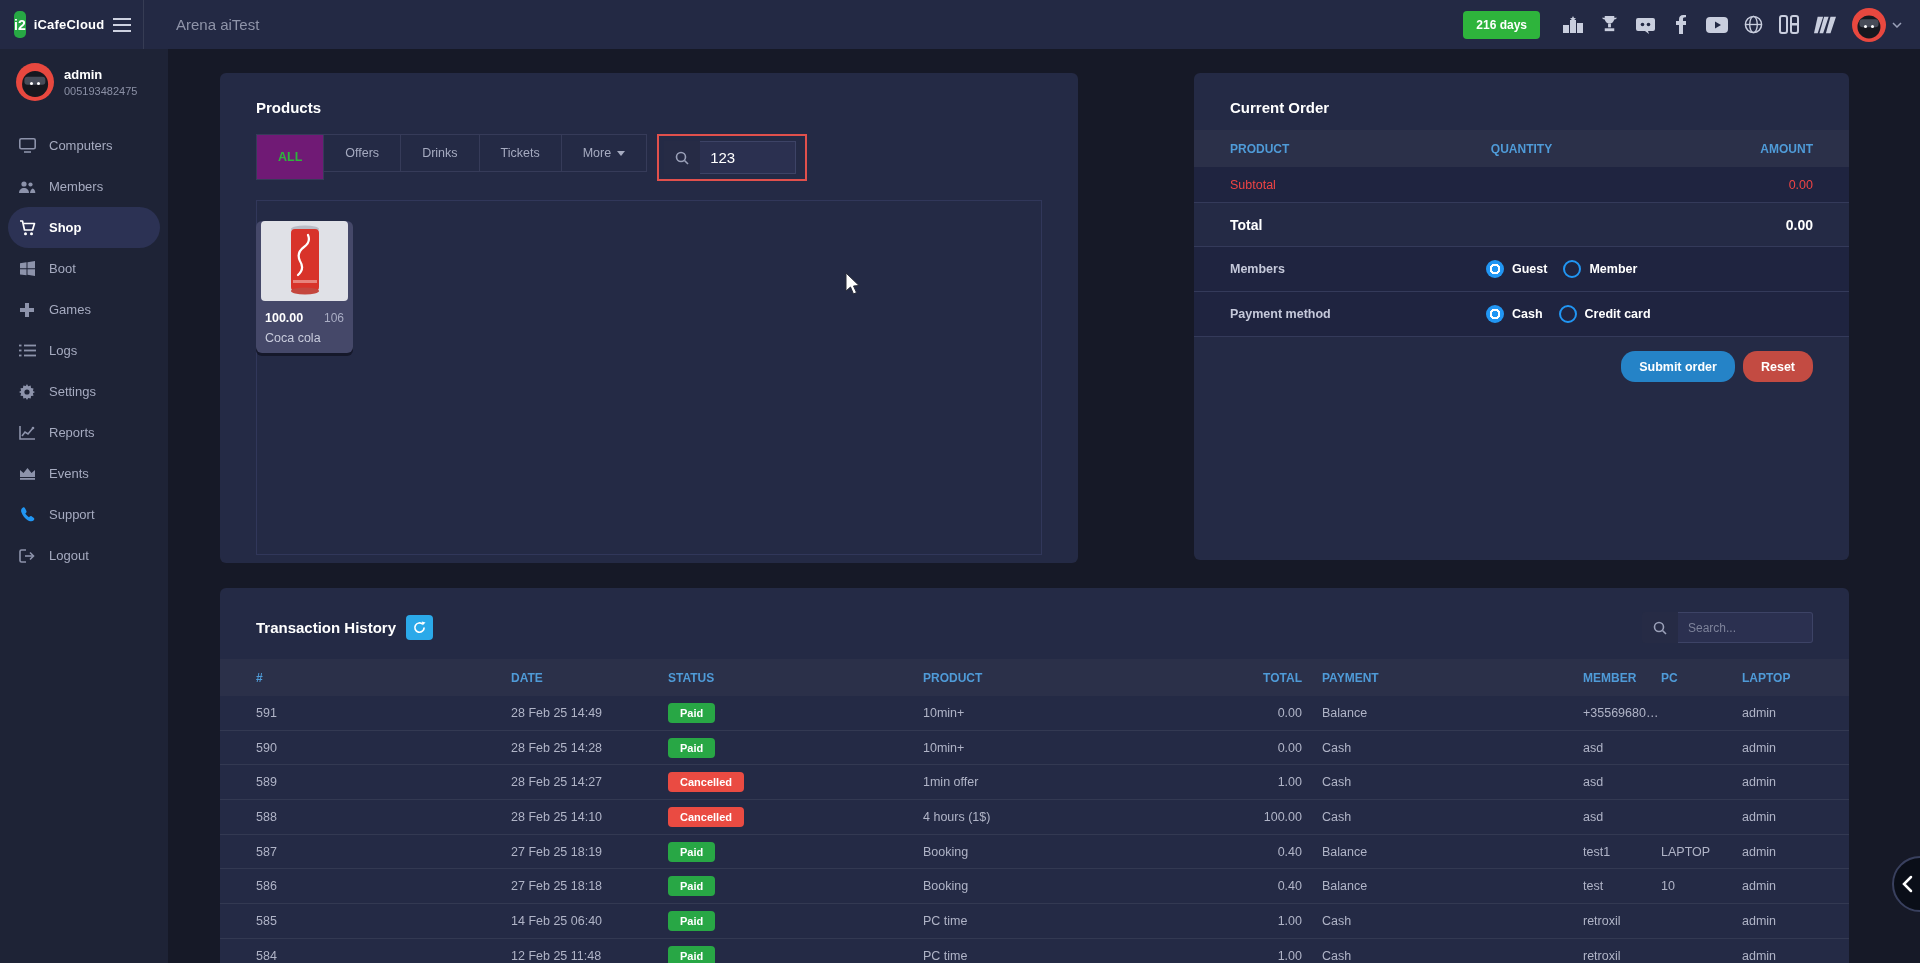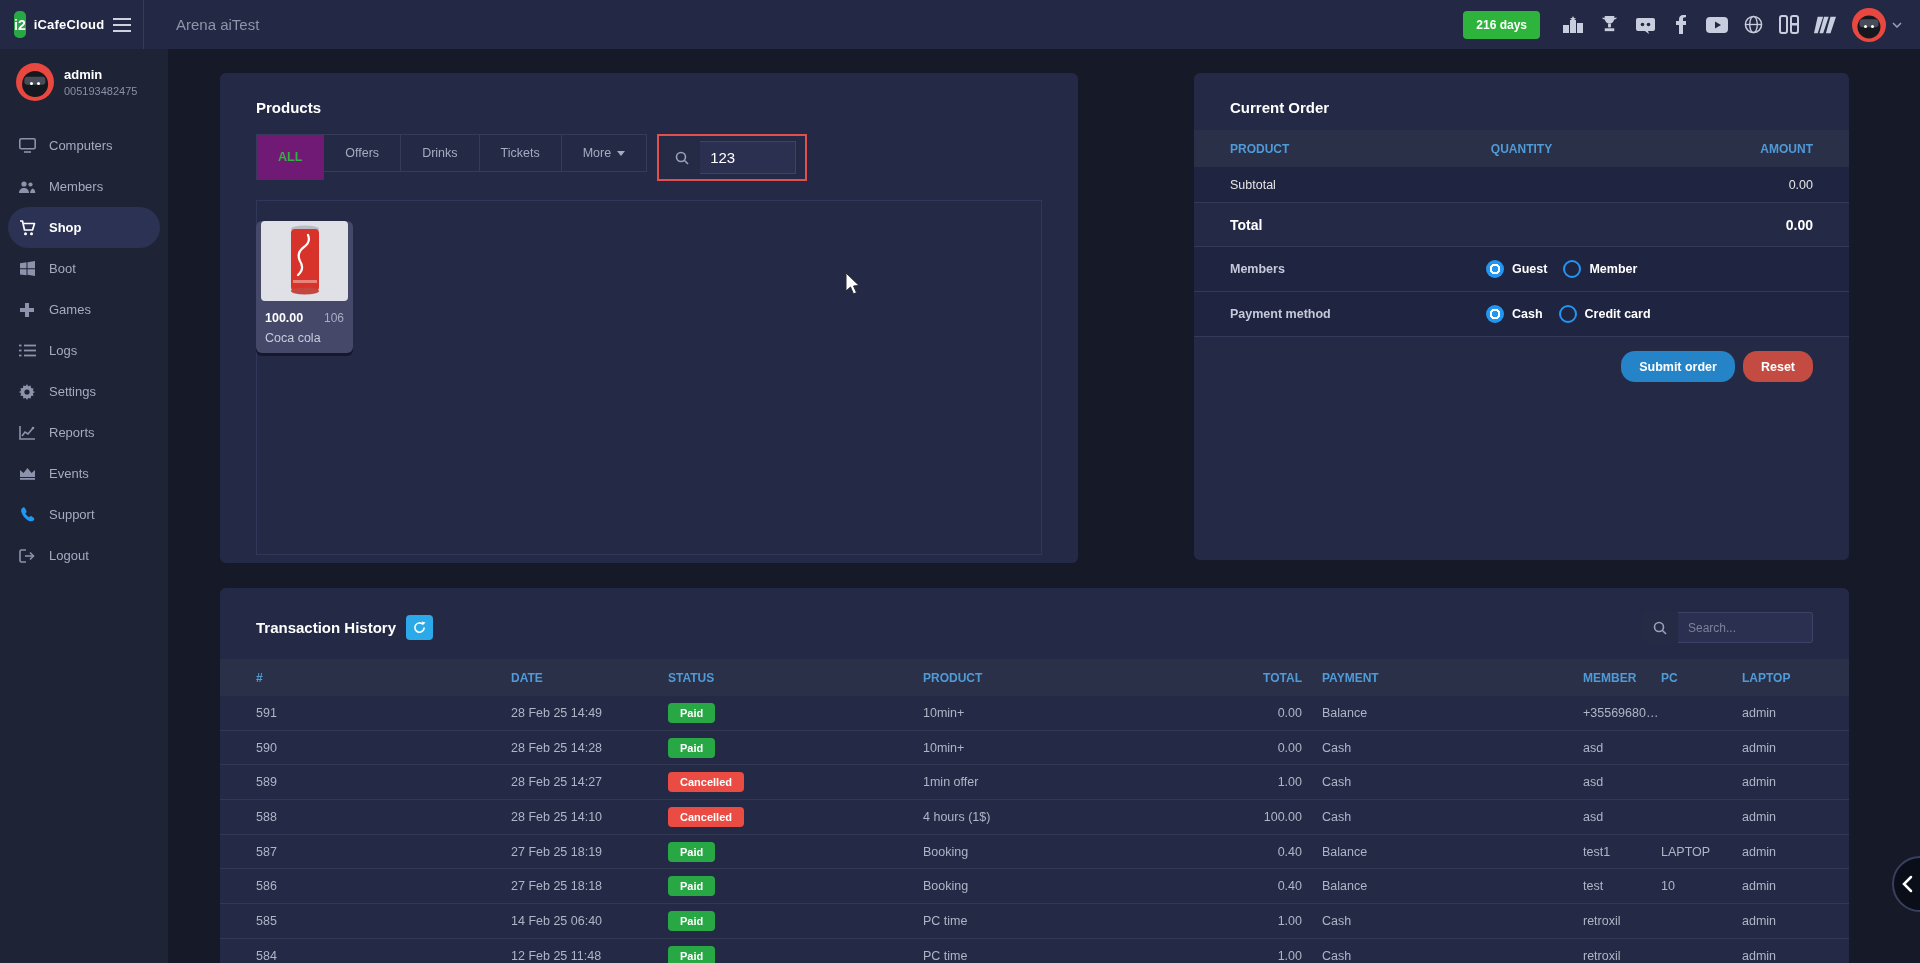--- a/index.html
+++ b/index.html
@@ -69,21 +69,21 @@
   .prod-price-row{display:flex;justify-content:space-between;align-items:baseline;}
   .prod-price{font-weight:bold;font-size:12.5px;}
   .prod-stock{color:#a9adc4;font-size:12px;}
   .prod-name{color:#c9ccdd;font-size:12.5px;margin-top:6px;}
 
   
   #order{left:1194px;top:73px;width:655px;height:487px;padding:26px 0;}
   #order .panel-title{padding:0 36px;}
   .ord-head{display:grid;grid-template-columns:1fr 1fr 1fr;background:var(--c-head-row);height:37px;align-items:center;padding:0 36px;margin-top:14px;color:var(--col-head-blue);font-weight:bold;font-size:12px;}
   .ord-head .c{text-align:center;} .ord-head .r{text-align:right;}
-  .ord-row{display:flex;justify-content:space-between;align-items:center;height:36px;padding:0 36px;background:var(--c-row-dark);border-bottom:1px solid #343a5a;color:#e5e5e5;font-size:12.5px;}
+  .ord-row{display:flex;justify-content:space-between;align-items:center;height:36px;padding:0 36px;background:var(--c-row-dark);border-bottom:1px solid #343a5a;color:#ef4444;font-size:12.5px;}
   .ord-total{display:flex;justify-content:space-between;align-items:center;height:44px;padding:0 36px;font-weight:bold;font-size:14px;border-bottom:1px solid #343a5a;}
   .opt-row{display:flex;align-items:center;height:45px;padding:0 36px;background:var(--c-row-dark);border-bottom:1px solid #343a5a;}
   .opt-label{width:256px;color:#c5c9da;font-weight:bold;font-size:12.5px;}
   .radio-group{display:flex;align-items:center;gap:16px;}
   .radio-opt{display:flex;align-items:center;gap:8px;cursor:pointer;}
   .radio{width:18px;height:18px;border-radius:50%;border:2px solid var(--accent-blue);flex:none;}
   .radio.sel{border:none;background:radial-gradient(circle,var(--accent-blue) 0 3.5px,#fff 3.5px 5.5px,var(--accent-blue) 5.5px);}
   .radio-opt span{font-weight:bold;font-size:12.5px;}
   .ord-btns{display:flex;justify-content:flex-end;gap:8px;padding:14px 36px 0 0;}
   .btn{border:none;border-radius:14px;color:#fff;font-weight:bold;font-size:12.5px;height:31px;padding:0 18px;cursor:pointer;font-family:inherit;}

